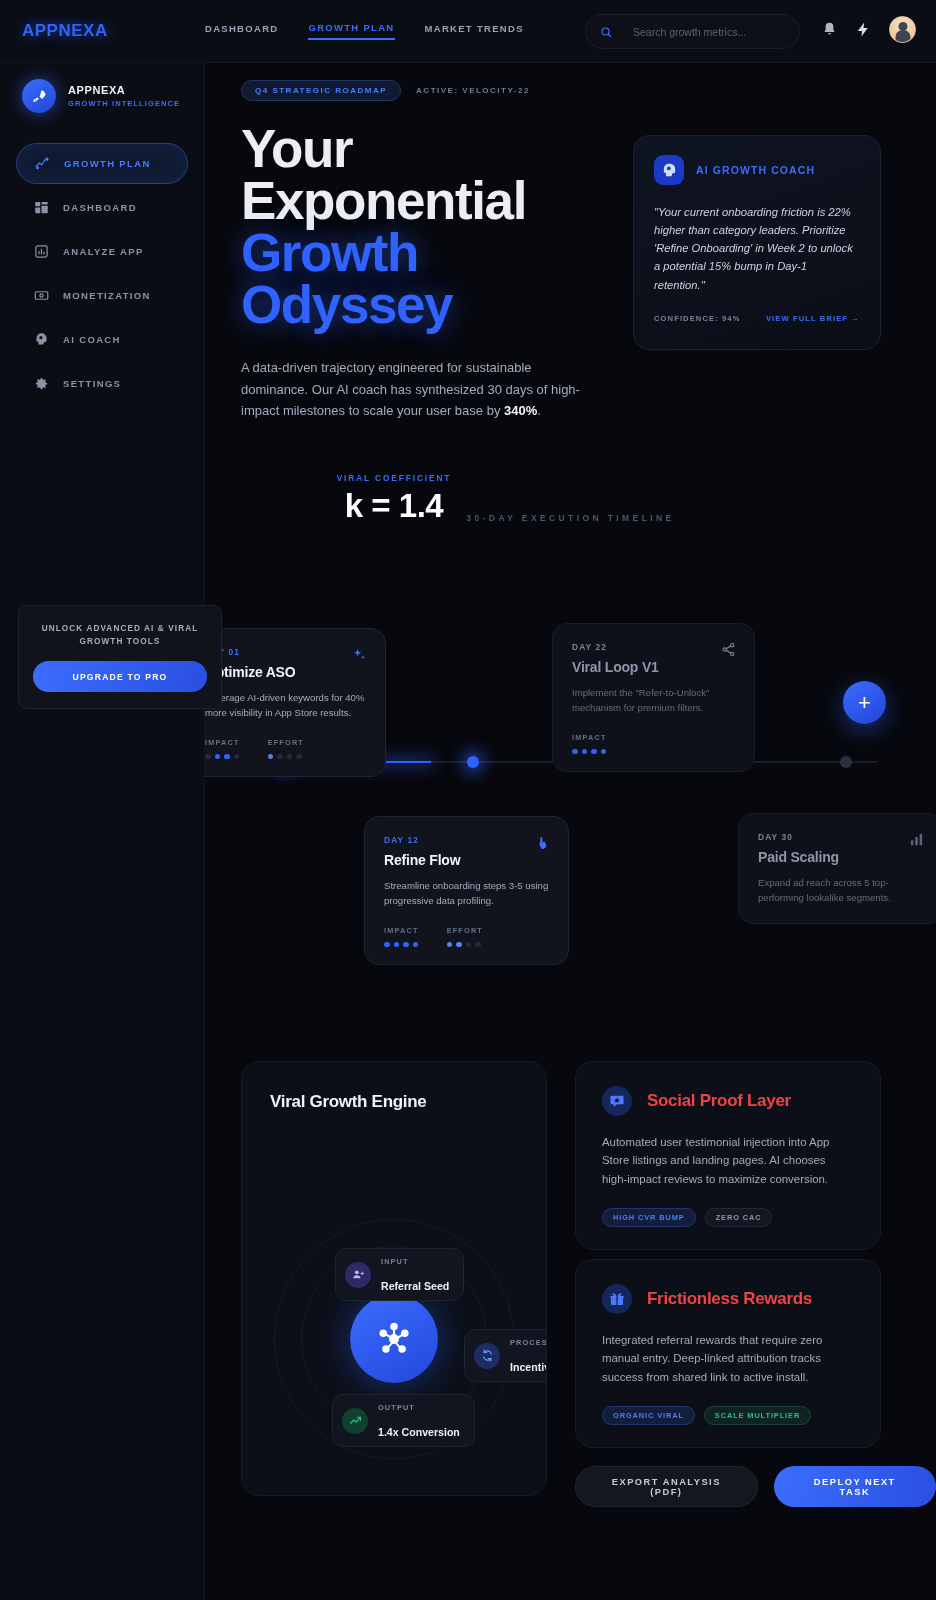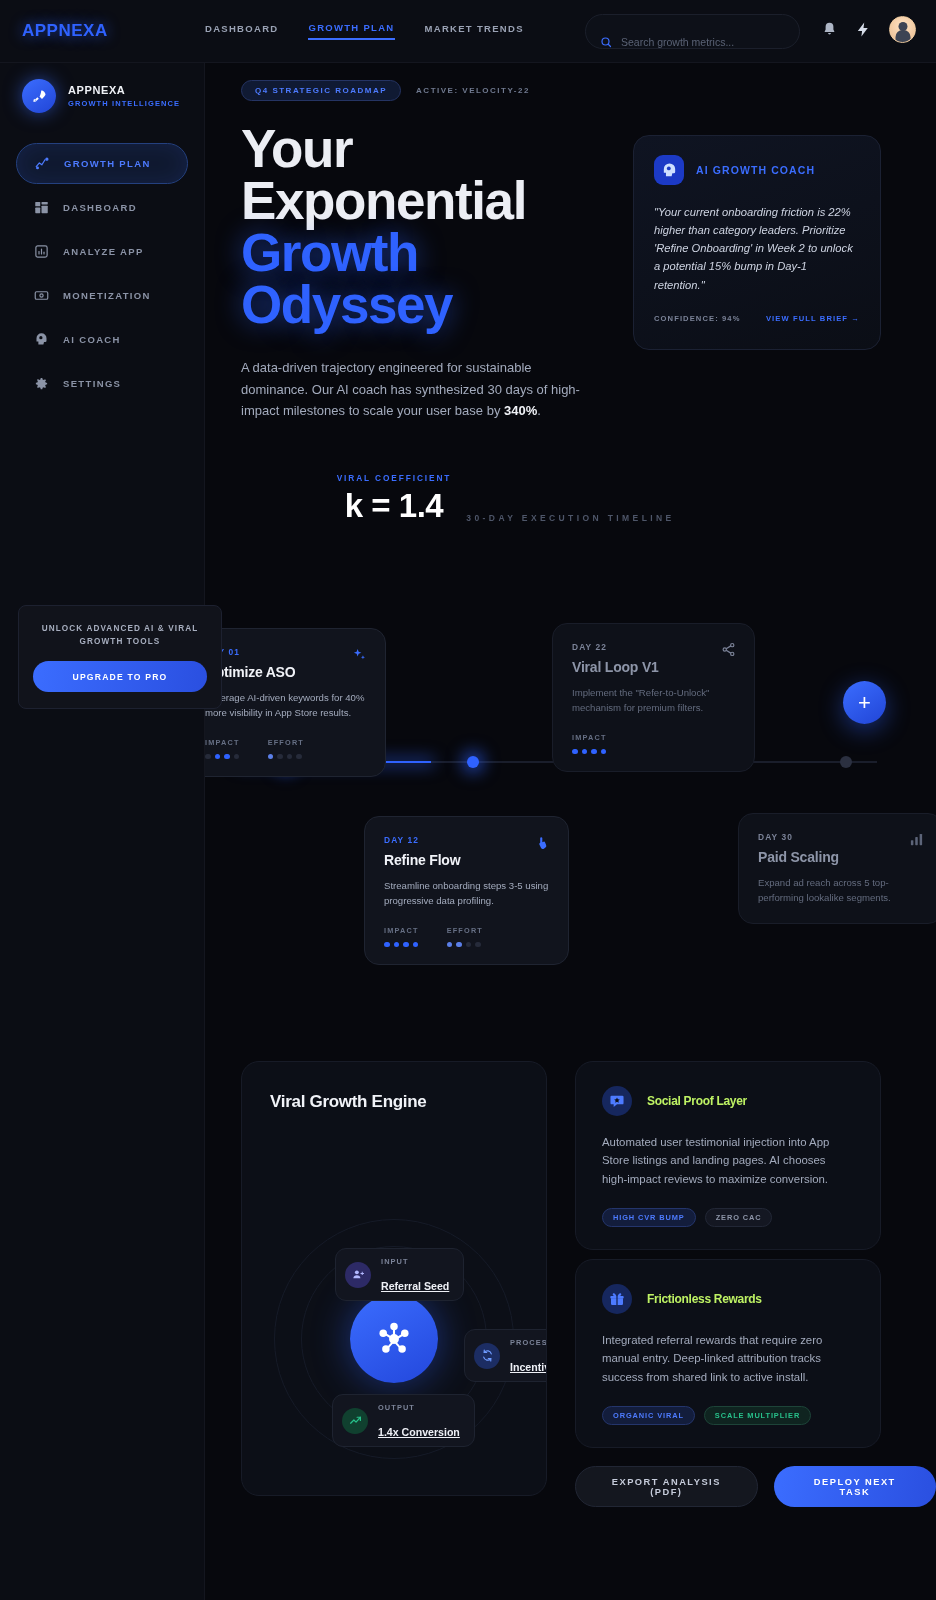--- a/index.html
+++ b/index.html
@@ -32,21 +32,21 @@
     font-size: 9.5px; letter-spacing: 1.3px; font-weight: 600;
     color: #9aa2b4; text-transform: uppercase; cursor: pointer;
     padding-bottom: 5px;
   }
   .navlink.active { color: #3b6dff; border-bottom: 2px solid #3b6dff; }
 
   .searchwrap {
     position: absolute; left: 585px; top: 14px;
     width: 215px; height: 35px; border-radius: 18px;
     background: #0d1018; border: 1px solid #1b1f2b;
-    display: flex; align-items: flex-end; padding: 0 14px; gap: 9px;
+    display: flex; align-items: center; padding: 0 14px; gap: 21px;
   }
   .searchwrap input {
     background: transparent; border: 0; outline: none;
     font-family: "Liberation Sans", sans-serif;
     font-size: 10.5px; color: #c6ccdb; width: 100%;
   }
   .searchwrap input::placeholder { color: #5a6275; }
 
   .hdricons { position: absolute; right: 20px; top: 16px; display: flex; align-items: center; gap: 17px; }
   .hdricon { width: 17px; height: 17px; cursor: pointer; display:block; }
@@ -243,21 +243,21 @@
     box-shadow: 0 0 38px rgba(47,98,255,.45);
     display: flex; align-items: center; justify-content: center;
   }
   .node {
     position: absolute; display: flex; align-items: center; gap: 10px;
     background: #12151f; border: 1px solid #1e2330; border-radius: 11px;
     padding: 8px 14px 8px 9px;
   }
   .node-ico { width: 26px; height: 26px; border-radius: 50%; display:flex; align-items:center; justify-content:center; flex:0 0 26px; }
   .node-k { font-size: 7.4px; font-weight: 700; letter-spacing: 1.1px; color: #7b8398; }
-  .node-v { margin-top: 14px; font-size: 10.6px; font-weight: 700; color: #eef0f6; white-space: nowrap; text-decoration: underline; }
+  .node-v { margin-top: 14px; font-size: 10.6px; font-weight: 700; color: #eef0f6; white-space: nowrap; }
   .n-input { left: 93px; top: 186px; }
   .n-process { left: 222px; top: 267px; }
   .n-output { left: 90px; top: 332px; }
 
   .vc-label {
     position: absolute; left: 0; top: 410px; width: 306px; text-align: center;
     font-size: 8.3px; font-weight: 700; letter-spacing: 1.9px; color: #3b6dff;
   }
   .vc-value {
     position: absolute; left: 0; top: 424px; width: 306px; text-align: center;
@@ -267,21 +267,21 @@
   
   .feat {
     position: absolute; left: 370px; width: 306px;
     background: #0c0f17; border: 1px solid #171b27; border-radius: 18px;
     padding: 24px 26px 22px;
   }
   .f1 { top: 998px; }
   .f2 { top: 1196px; }
   .feat-head { display: flex; align-items: center; gap: 15px; }
   .feat-ico { width: 30px; height: 30px; border-radius: 50%; background: #16275e; display:flex; align-items:center; justify-content:center; flex:0 0 30px;}
-  .feat-title { font-size: 12px; font-weight: 700; letter-spacing: -.3px; color: #bef264; }
+  .feat-title { font-size: 17px; font-weight: 700; letter-spacing: -.3px; color: #ef4444; }
   .feat-desc { margin-top: 17px; font-size: 11.4px; line-height: 1.62; color: #a3abbd; }
   .tags { margin-top: 20px; display: flex; gap: 9px; }
   .tag {
     border-radius: 10px; padding: 4px 10px;
     font-size: 7.4px; font-weight: 700; letter-spacing: .9px; text-transform: uppercase;
   }
   .tag-blue { background: #131d3c; border: 1px solid #24356c; color: #4d7bff; }
   .tag-slate { background: #141722; border: 1px solid #222736; color: #8d95a8; }
   .tag-green { background: #0f2420; border: 1px solid #1d4438; color: #27c08a; }
 

